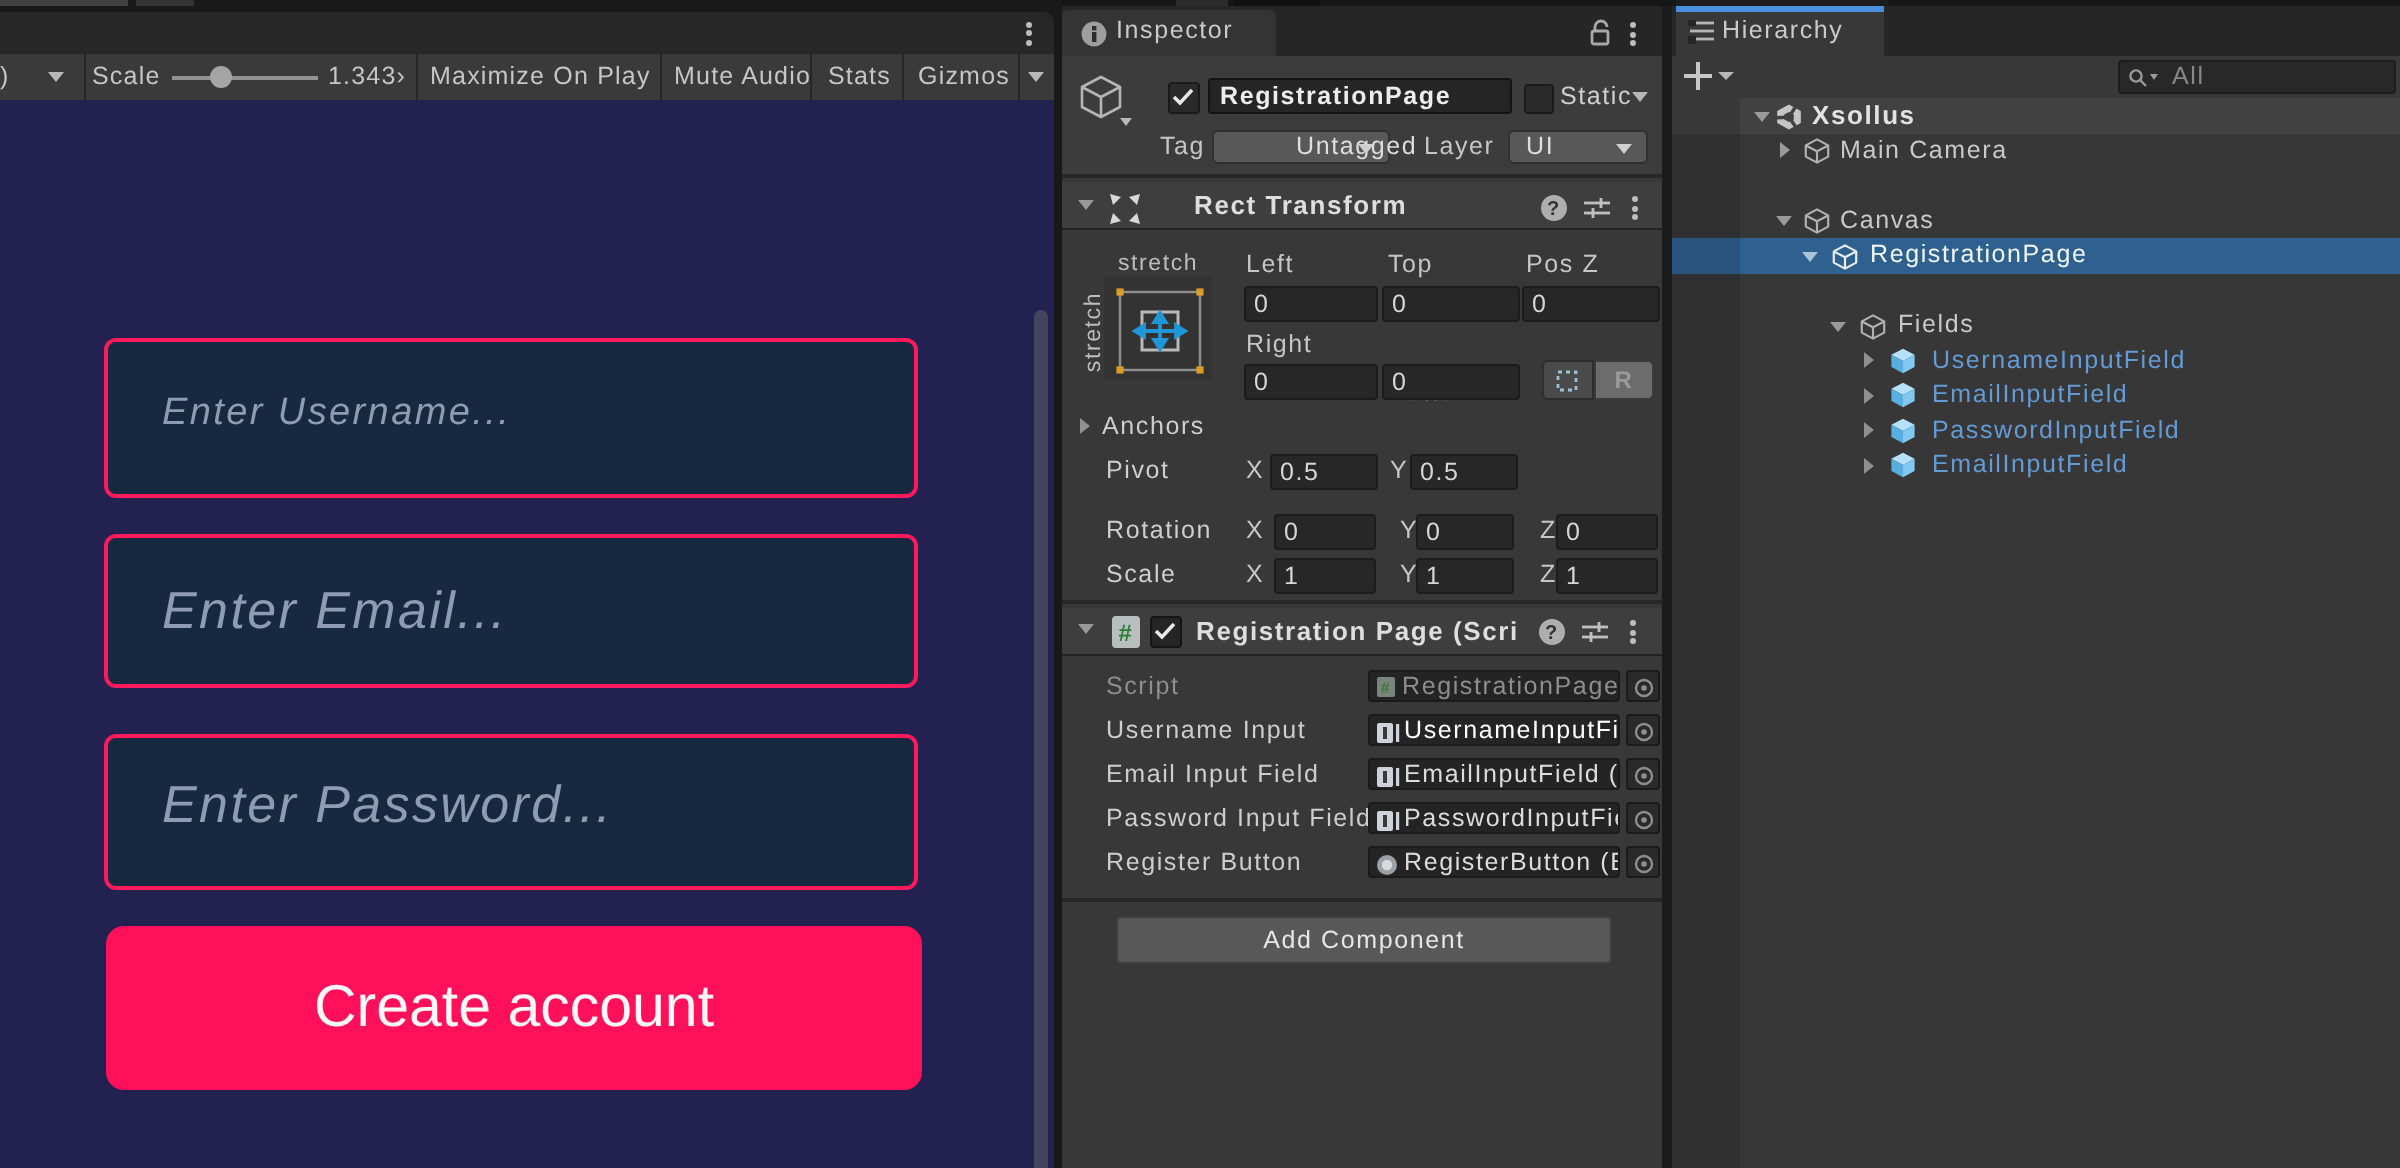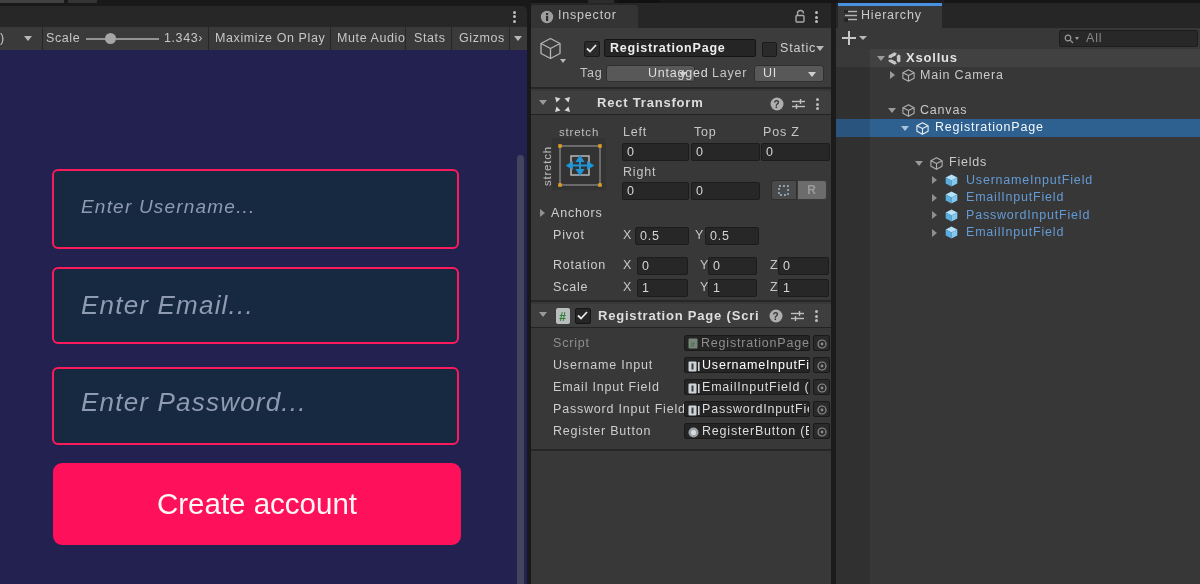--- a/index.html
+++ b/index.html
@@ -350,20 +350,23 @@
     <div class="t" style="left:17px;top:0;line-height:14px;color:#dcdcdc;">RegisterButton (E</div>
   </div>
   <div class="ab" style="left:282px;top:423px;width:17px;height:16px;background:#2a2a2a;border:1px solid #1a1a1a;border-radius:2px;box-sizing:border-box;">
     <svg class="ab" style="left:2.5px;top:2.5px;" width="10" height="10" viewBox="0 0 10 10">
           <circle cx="5" cy="5" r="4" fill="none" stroke="#8e8e8e" stroke-width="1.2"></circle>
           <circle cx="5" cy="5" r="1.4" fill="#8e8e8e"></circle>
         </svg>
   </div>
 
   <div class="ab" style="left:0;top:449px;width:300px;height:2px;background:#262626;"></div>
+  <div class="ab" style="left:27px;top:458px;width:248px;height:24px;background:#585858;border:1px solid #404040;border-radius:3px;box-sizing:border-box;text-align:center;">
+    <div style="line-height:22px;color:#e6e6e6;">Add Component</div>
+  </div>
 </div>
 
 <div class="ab" style="left:831px;top:0;width:5px;height:584px;background:#1b1b1b;"></div>
 
 <div class="ab" id="hier" style="left:836px;top:0;width:364px;height:584px;background:#373737;letter-spacing:.8px;">
   <div class="ab" style="left:0;top:0;width:364px;height:28px;background:#262626;"></div>
   <div class="ab" style="left:2px;top:3px;width:104px;height:25px;background:#383838;"></div>
   <div class="ab" style="left:2px;top:3px;width:104px;height:3px;background:#4a90e0;"></div>
   <svg class="ab" style="left:8px;top:10px;" width="14" height="12" viewBox="0 0 14 12">
         <g stroke="#b5b5b5" stroke-width="1.4">

